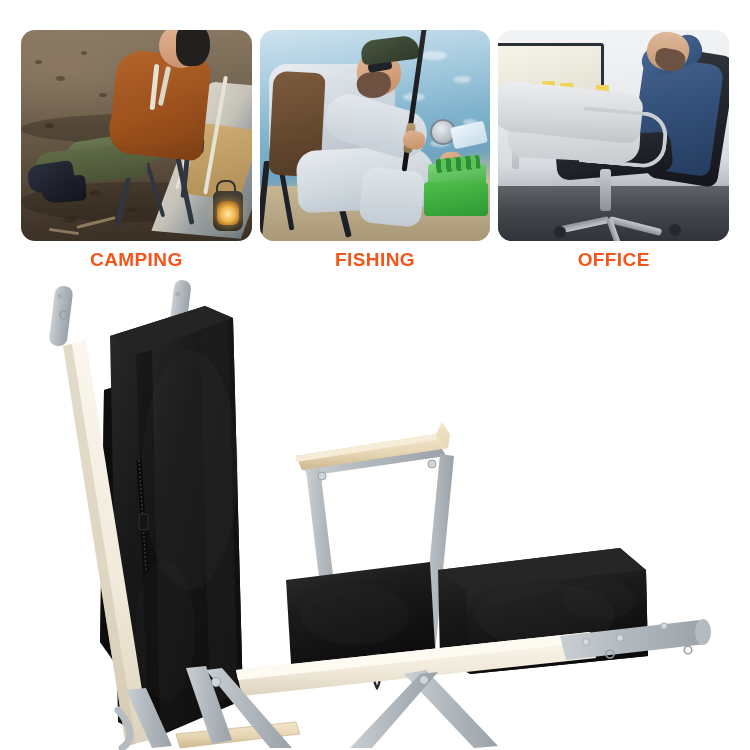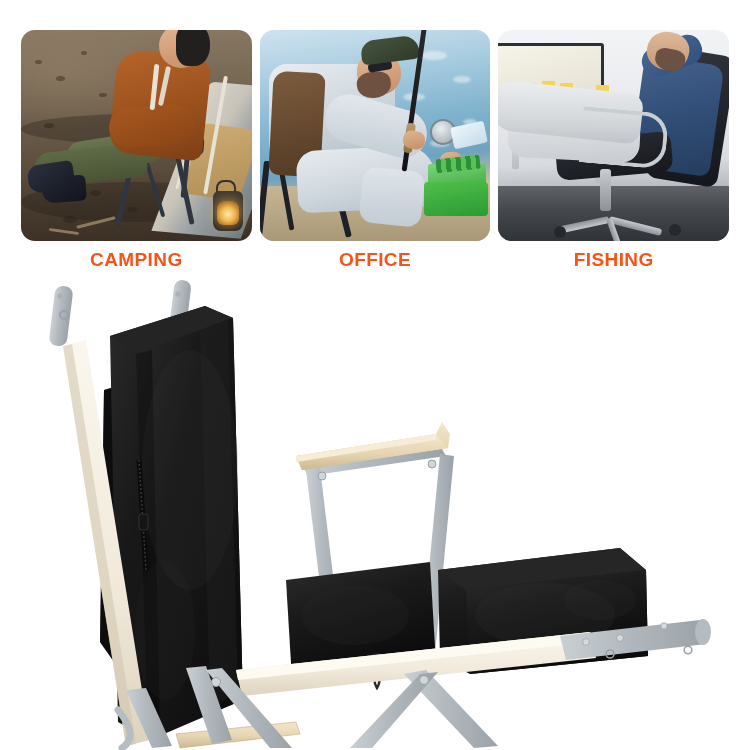--- a/index.html
+++ b/index.html
@@ -752,22 +752,22 @@
         <div class="chair-star" style="left:48%;top:88%;width:50px;height:7px;transform:rotate(168deg);"></div>
         <div class="chair-star" style="left:48%;top:88%;width:40px;height:6px;transform:rotate(70deg);"></div>
         <div class="caster" style="left:24%;top:93%;"></div>
         <div class="caster" style="left:74%;top:92%;"></div>
       </div>
     </div>
   </div>
 
   <div class="caption-row">
     <div class="caption">CAMPING</div>
+    <div class="caption">FISHING</div>
     <div class="caption">OFFICE</div>
-    <div class="caption">FISHING</div>
   </div>
 
 
   <div class="product">
     <svg class="prod-svg" viewBox="0 0 750 480" preserveAspectRatio="none">
       <defs>
         <linearGradient id="cushion" x1="0" y1="0" x2="1" y2="1">
           <stop offset="0%" stop-color="#2a2a2a"></stop>
           <stop offset="35%" stop-color="#181818"></stop>
           <stop offset="70%" stop-color="#121212"></stop>

